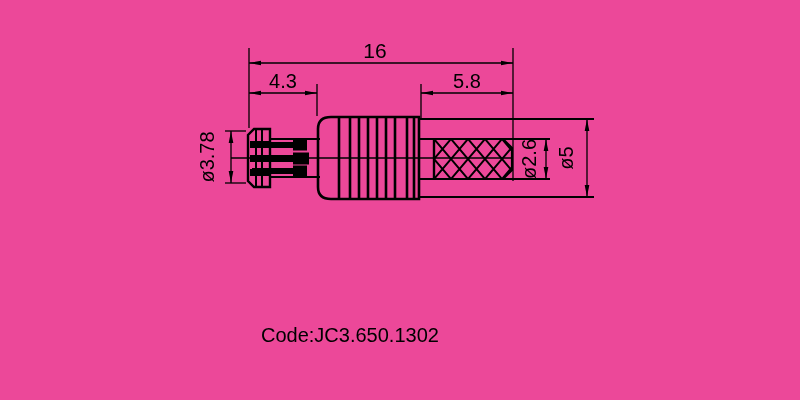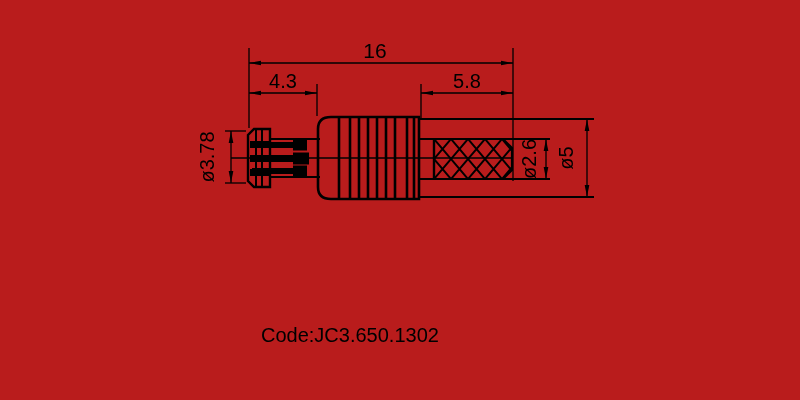--- a/index.html
+++ b/index.html
@@ -1,19 +1,19 @@
 <!DOCTYPE html>
 <html><head>
 <meta charset="utf-8">
 <style>
   html,body{margin:0;padding:0;background:#ffffff;}
   .stage{
     position:relative;
     width:800px;height:400px;
-    background:#b91c1c;
+    background:#ec4899;
     overflow:hidden;
     font-family:"Liberation Sans", sans-serif;
   }
   .stage svg{position:absolute;left:0;top:0;}
   svg text{
     font-family:"Liberation Sans", sans-serif;
     fill:#000000;
   }
   .dim-num{font-size:21px;}
   .dim-num-small{font-size:20px;}

